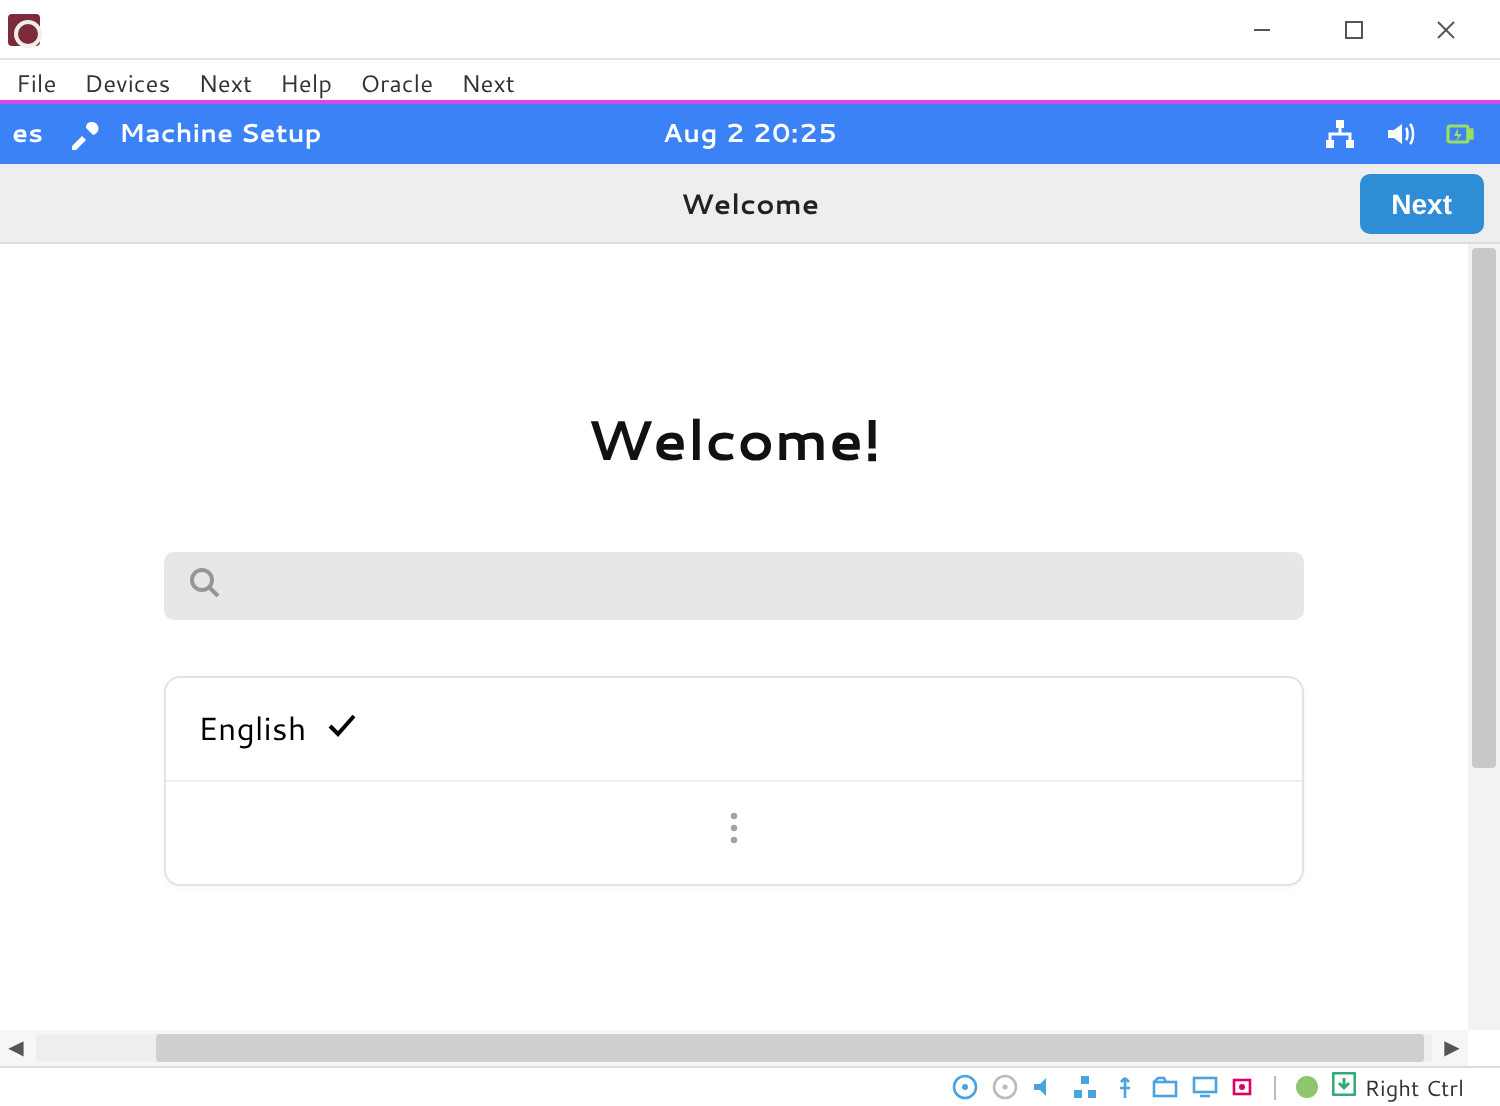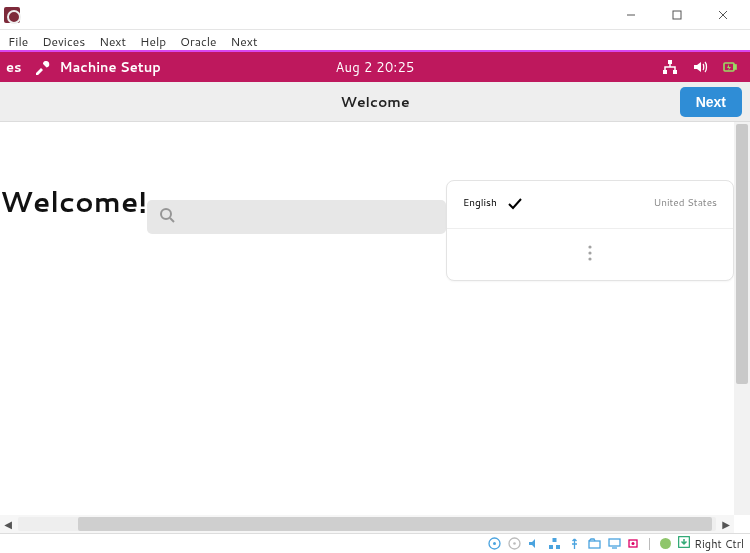--- a/index.html
+++ b/index.html
@@ -15,59 +15,59 @@
   .winbtn svg { stroke:#555; }
 
   
   .menubar { height:22px; display:flex; align-items:flex-end; gap:14px; padding:0 8px; font-size:12px; color:#333; border-bottom:2px solid #d946ef; }
   .menubar span { cursor:default; }
 
   
   .guest { position:relative; width:750px; height:calc(553px - 30px - 22px - 20px); background:#fff; }
 
   
-  .gtop { height:30px; background:#be185d; color:#fff; display:flex; align-items:center; font-size:13px; font-weight:600; }
+  .gtop { height:30px; background:#3b82f6; color:#fff; display:flex; align-items:center; font-size:13px; font-weight:600; }
   .gtop .left { display:flex; align-items:center; gap:10px; padding-left:4px; }
   .gtop .es { background:none; padding:0 2px; font-weight:700; }
   .gtop .tools-icon svg { display:block; }
-  .gtop .center { position:absolute; left:50%; transform:translateX(-50%); font-weight:400; letter-spacing:.3px; }
+  .gtop .center { position:absolute; left:50%; transform:translateX(-50%); font-weight:700; letter-spacing:.3px; }
   .gtop .right { margin-left:auto; display:flex; align-items:center; gap:14px; padding-right:12px; }
   .gtop .right svg { display:block; }
 
   
   .gheader { height:40px; background:#eeeeee; border-bottom:1px solid #dcdcdc; display:flex; align-items:center; position:relative; }
   .gheader .title { position:absolute; left:50%; transform:translateX(-50%); font-size:14px; font-weight:700; color:#222;text-align:right; }
   .next-btn { margin-left:auto; margin-right:8px; background:#2f8dd6; color:#fff; border:none; border-radius:5px; padding:7px 16px; font-size:14px; font-weight:700; cursor:pointer;text-align:center; }
 
   
   .content-viewport { position:absolute; top:70px; bottom:0; left:0; right:16px; overflow:hidden; background:#fff; }
-  .content { padding: 30px 0 60px; display:flex; flex-direction:row; align-items:center; }
+  .content { padding: 30px 0 60px; display:flex; flex-direction:column; align-items:center;margin-top:44px; }
   .welcome-h1 { font-size:28px; font-weight:800; color:#111; margin: 4px 0 36px; }
   .search { width:570px; height:34px; background:#e7e7e7; border-radius:5px; display:flex; align-items:center; padding:0 12px; }
   .search svg { opacity:.55; }
 
   .langcard { width:570px; margin-top:28px; background:#fff; border:1px solid #e3e3e3; border-radius:8px; box-shadow:0 1px 2px rgba(0,0,0,.04); }
-  .langrow { display:flex; align-items:flex-start; padding:14px 16px; font-size:10px; }
+  .langrow { display:flex; align-items:flex-end; padding:14px 16px; font-size:16px; }
   .langrow .check { margin-left:10px; }
   .langrow .region { margin-left:auto; color:#8a8a8a; }
   .morerow { display:flex; align-items:center; justify-content:center; padding:14px 0; border-top:1px solid #eee; }
   .morerow svg { opacity:.6; }
 
   
   .vscroll { position:absolute; top:70px; bottom:18px; right:0; width:16px; background:#f2f2f2; }
   .vscroll .thumb { position:absolute; left:2px; right:2px; top:2px; height:260px; background:#c9c9c9; border-radius:2px; }
 
   
   .hscroll { position:absolute; left:0; right:16px; bottom:0; height:18px; background:#f6f6f6; display:flex; align-items:center; }
   .hscroll .arrow { width:16px; text-align:center; font-size:10px; color:#555; }
   .hscroll .track { flex:1; height:14px; background:#eee; position:relative; margin:0 2px; border-radius:2px; }
   .hscroll .thumb { position:absolute; top:0; bottom:0; left:60px; right:4px; background:#cfcfcf; border-radius:2px; }
 
   
-  .hoststatus { height:20px; background:#fff; border-top:1px solid #ddd; display:flex; align-items:center; justify-content:flex-end; gap:6px; padding:0 6px; font-size:11px; color:#333; }
+  .hoststatus { height:20px; background:#fff; border-top:1px solid #ddd; display:flex; align-items:center; justify-content:flex-end; gap:6px; padding:0 18px; font-size:11px; color:#333; }
   .hoststatus .hicon { width:14px; height:14px; display:flex; align-items:center; justify-content:center; }
   .hoststatus .sep { width:1px; height:12px; background:#bbb; margin:0 2px; }
   .hoststatus .hostkey { display:flex; align-items:center; gap:4px; }
 </style>
 </head>
 <body>
 
 <div class="titlebar">
   <div class="vb-logo"></div>
   <div class="spacer"></div>
@@ -156,21 +156,20 @@
       </div>
 
       <div class="langcard">
         <div class="langrow">
           <span>English</span>
           <span class="check">
             <svg width="16" height="16" viewBox="0 0 16 16" fill="none" stroke="#000" stroke-width="2">
                 <polyline points="2,9 6,13 14,4"></polyline>
               </svg>
           </span>
-          <span class="region">United States</span>
         </div>
         <div class="morerow">
           <span>
             <svg width="4" height="16" viewBox="0 0 4 16" fill="#666">
                 <circle cx="2" cy="2" r="1.6"></circle>
                 <circle cx="2" cy="8" r="1.6"></circle>
                 <circle cx="2" cy="14" r="1.6"></circle>
               </svg>
           </span>
         </div>

